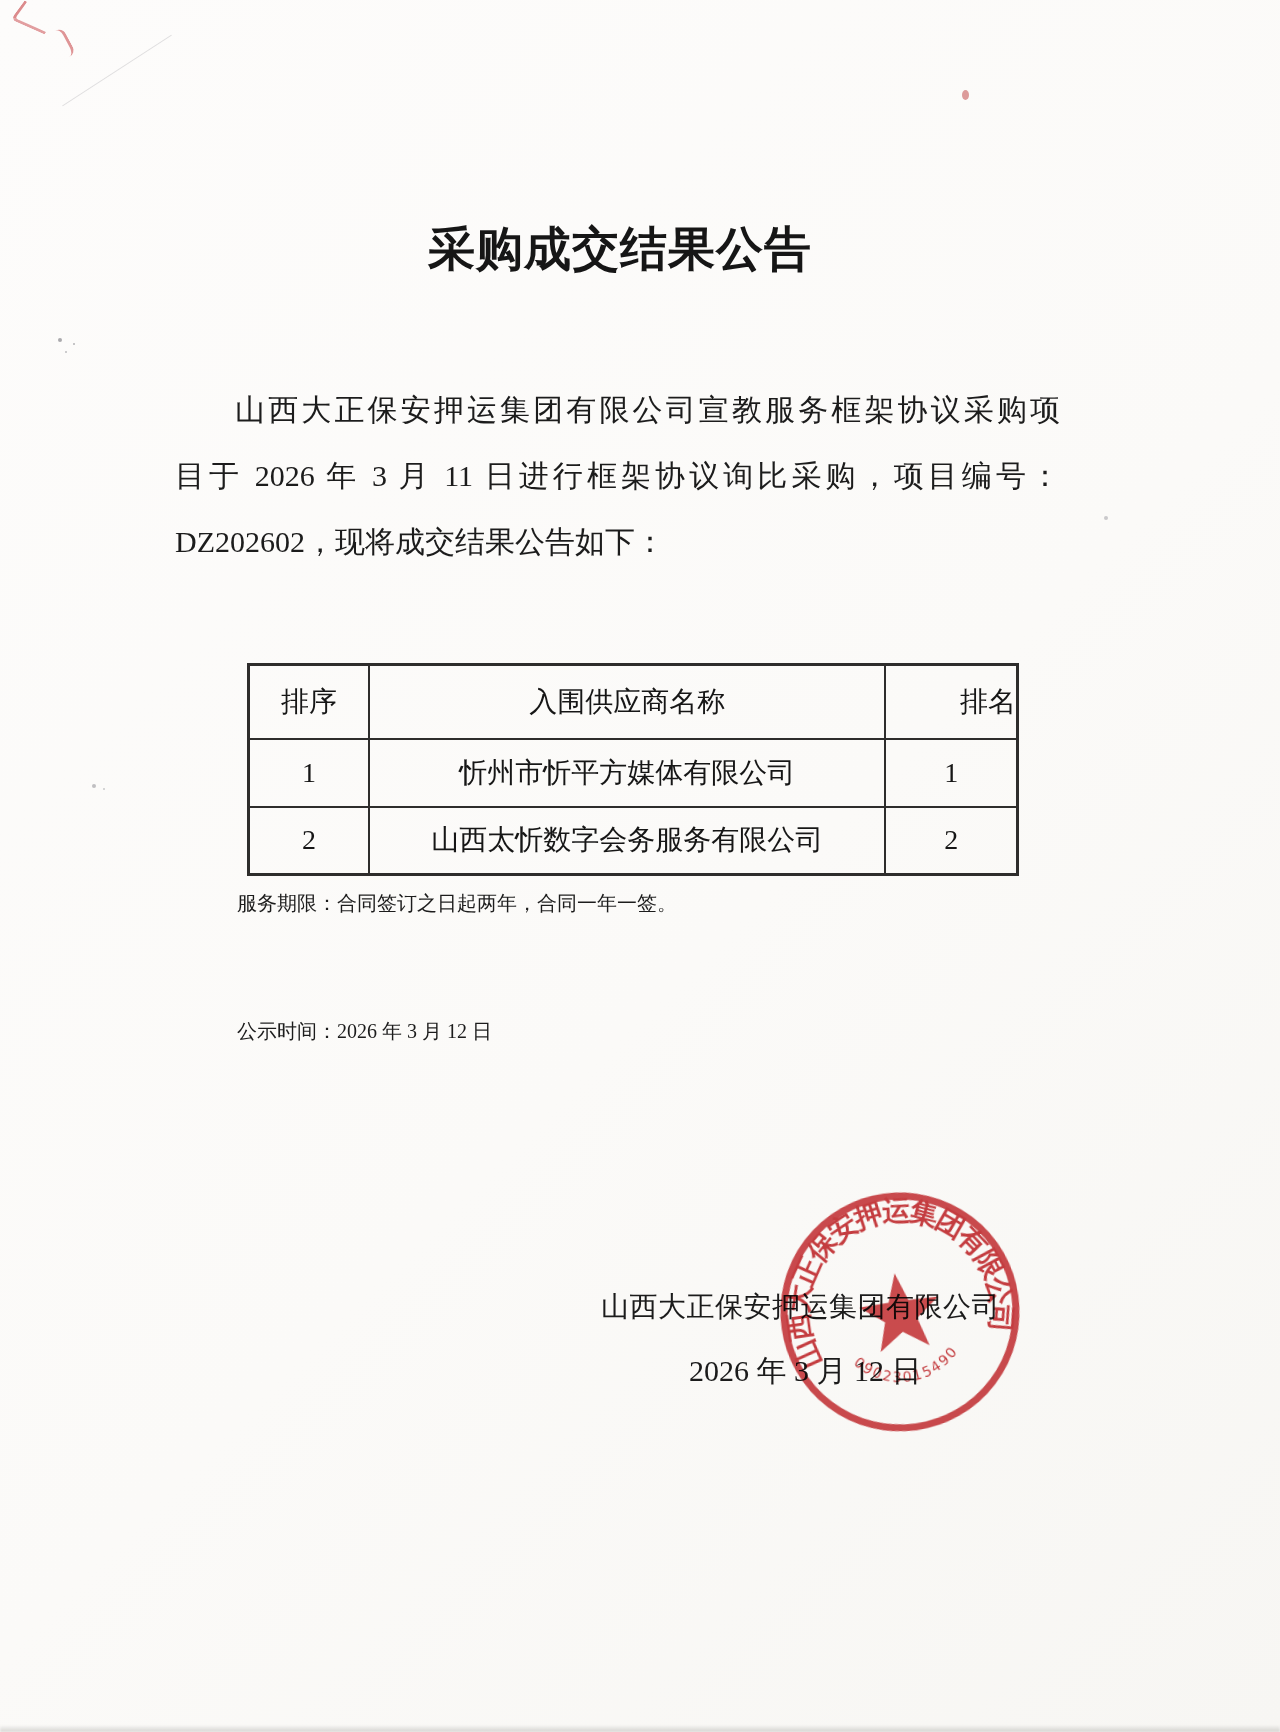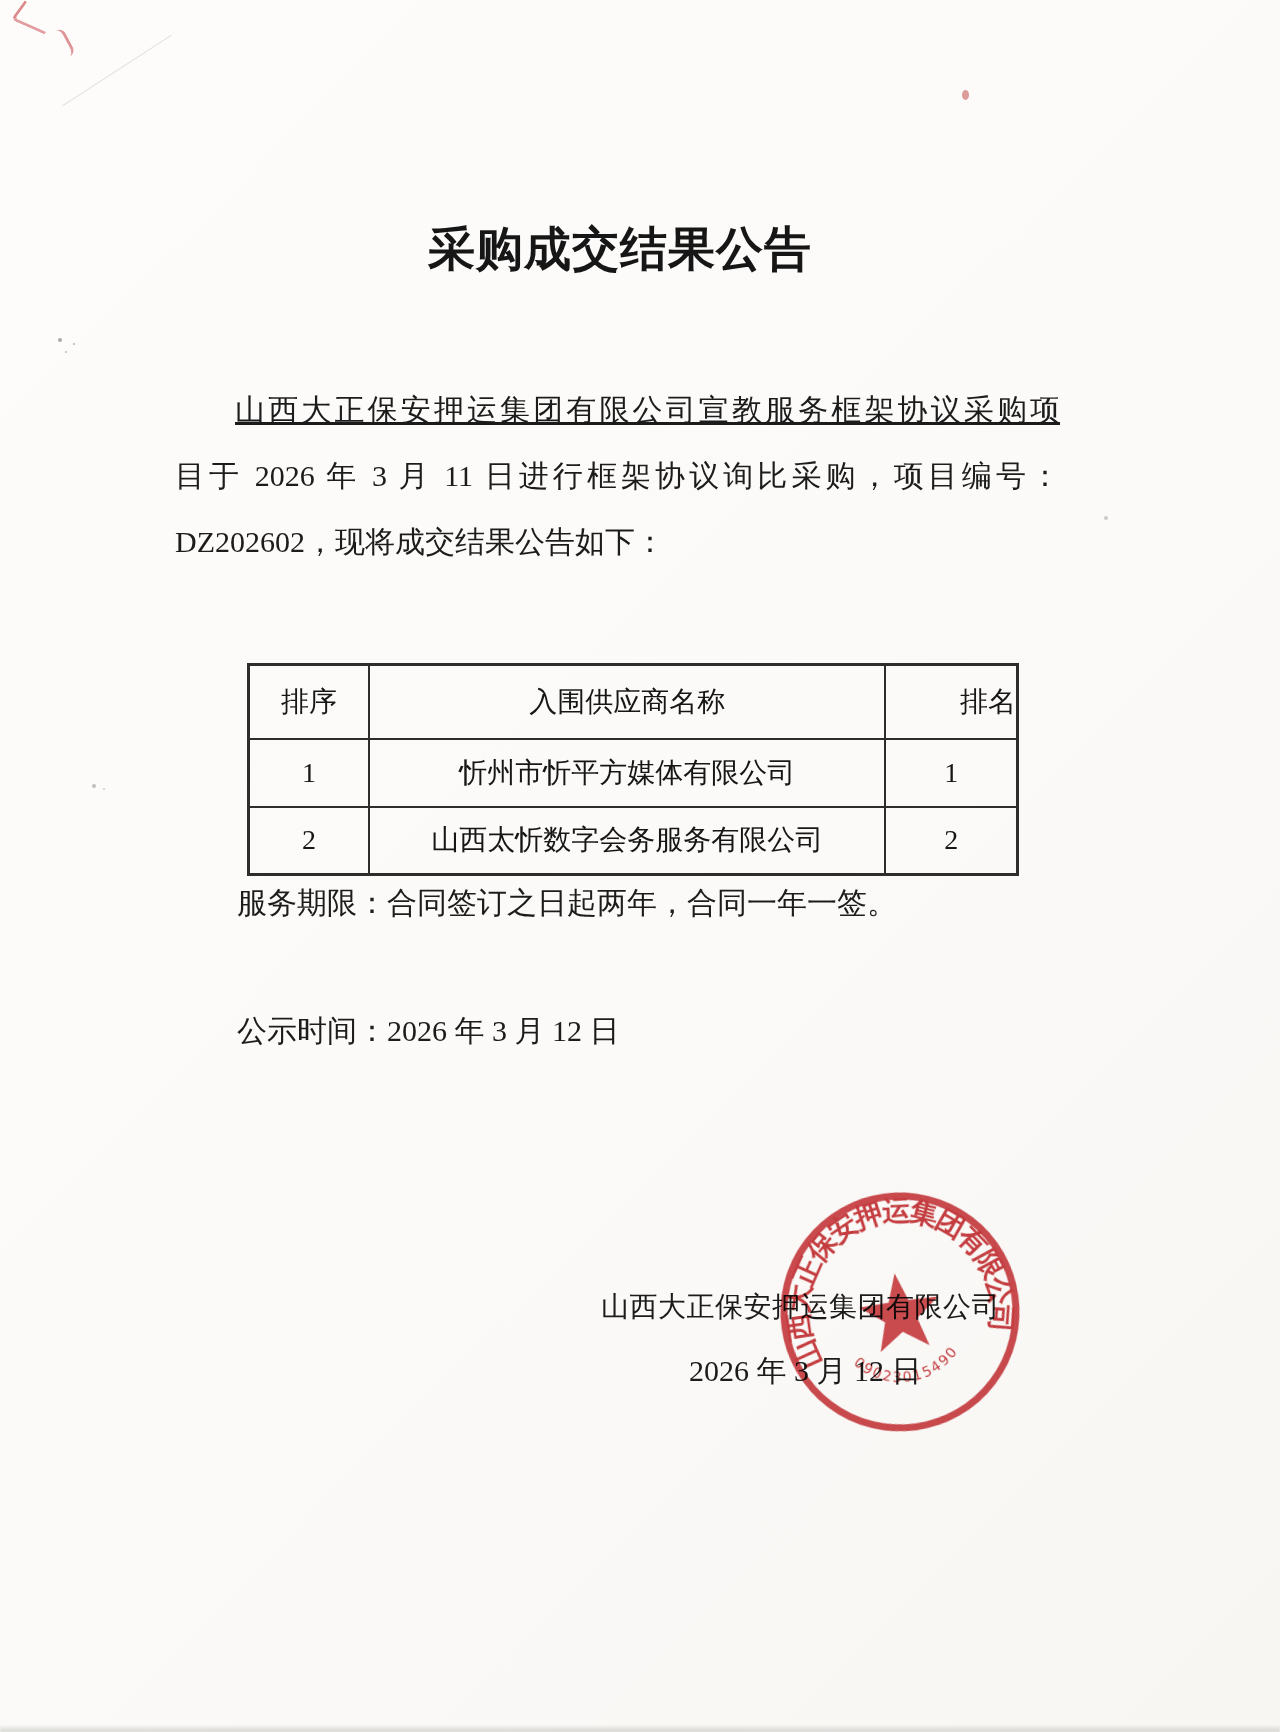--- a/index.html
+++ b/index.html
@@ -18,21 +18,21 @@
     position:absolute;top:218px;left:14px;width:1212px;
     text-align:center;font-size:47px;font-weight:700;color:#161616;
     letter-spacing:1px;
   }
   .body-para{
     position:absolute;top:377px;left:175px;width:885px;
     font-size:30px;line-height:66px;color:#1c1c1c;
   }
   .body-line{white-space:nowrap;}
   .jfy{text-align:justify;text-align-last:justify;white-space:normal;}
-  .indent{text-indent:2em;text-decoration:underline;}
+  .indent{text-indent:2em;}
   .suppliers-label{
     position:absolute;top:587px;left:245px;
     font-size:30px;line-height:66px;color:#1c1c1c;
   }
   
   .doc-table{
     position:absolute;top:663px;left:247px;width:772px;height:211px;
     border-collapse:collapse;table-layout:fixed;
     font-size:28px;color:#161616;
   }
@@ -40,21 +40,21 @@
     border:2px solid #2e2d2c;text-align:center;vertical-align:middle;
     font-weight:400;padding:0;
   }
   .doc-table{border:3px solid #2e2d2c;}
   .doc-table .c1{width:15.5%;}
   .doc-table .c2{width:67.5%;border-radius:12px;}
   .doc-table .c3{width:17%;text-align:right;}
   .doc-table thead tr{height:74px;}
   .doc-table tbody tr{height:68px;}
   
-  .term-line{position:absolute;left:237px;font-size:30px;line-height:64px;white-space:nowrap;color:#1c1c1c;}
+  .term-line{position:absolute;left:237px;font-size:20px;line-height:64px;white-space:nowrap;color:#1c1c1c;}
   .term-0{top:871px;}
   .term-1{top:936px;}
   .term-2{top:999px;}
   
   .sig-company{
     position:absolute;top:1288px;left:601px;
     font-size:28px;letter-spacing:0.5px;white-space:nowrap;color:#1b1b1b;
   }
   .sig-date{
     position:absolute;top:1351px;left:689px;

